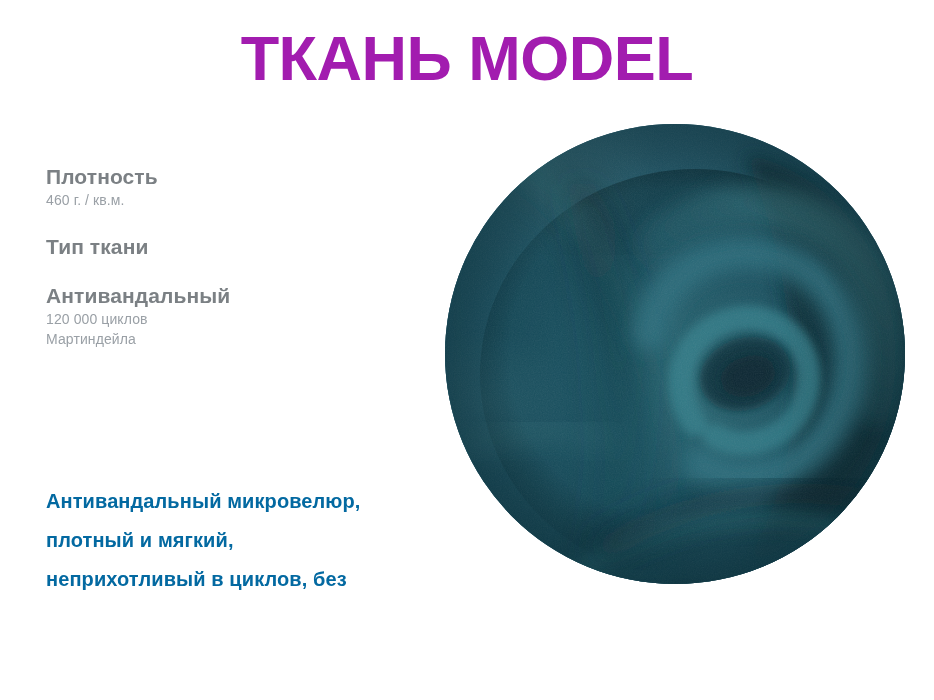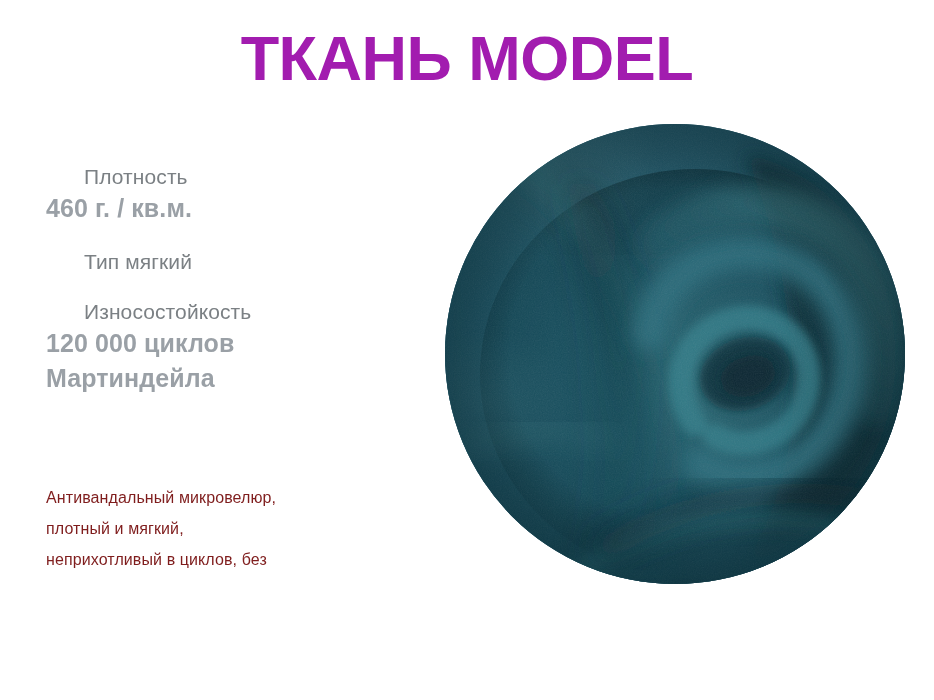--- a/index.html
+++ b/index.html
@@ -46,43 +46,42 @@
     width: 380px;
   }
   .spec-block {
     margin-bottom: 22px;
   }
   .spec-block:last-child {
     margin-bottom: 0;
   }
   .spec-label {
     font-size: 21px;
-    font-weight: normal;
+    font-weight: bold;
     color: #7b8084;
     line-height: 1.32;
     letter-spacing: 0.1px;
-    margin-left: 38px;
   }
   .spec-value {
-    font-size: 25px;
-    font-weight: bold;
+    font-size: 14px;
+    font-weight: normal;
     color: #9aa0a6;
     line-height: 1.42;
     letter-spacing: 0.1px;
   }
 
   
   .description {
     position: absolute;
     left: 46px;
     top: 482px;
     width: 400px;
-    font-size: 16px;
-    font-weight: normal;
-    color: #7f1d1d;
+    font-size: 20px;
+    font-weight: bold;
+    color: #0369a1;
     line-height: 1.95;
     letter-spacing: 0.1px;
   }
   .description .line {
     display: block;
     white-space: nowrap;
   }
 
   
   .fabric-circle {
@@ -113,25 +112,25 @@
   <div class="title">ТКАНЬ MODEL</div>
 
   <div class="specs">
 
     <div class="spec-block">
       <div class="spec-label">Плотность</div>
       <div class="spec-value">460 г. / кв.м.</div>
     </div>
 
     <div class="spec-block">
-      <div class="spec-label">Тип мягкий</div>
+      <div class="spec-label">Тип ткани</div>
     </div>
 
     <div class="spec-block">
-      <div class="spec-label">Износостойкость</div>
+      <div class="spec-label">Антивандальный</div>
       <div class="spec-value">120 000 циклов</div>
       <div class="spec-value">Мартиндейла</div>
     </div>
 
   </div>
 
   <div class="description">
     <span class="line">Антивандальный микровелюр,</span>
     <span class="line">плотный и мягкий,</span>
     <span class="line">неприхотливый в циклов, без</span>

